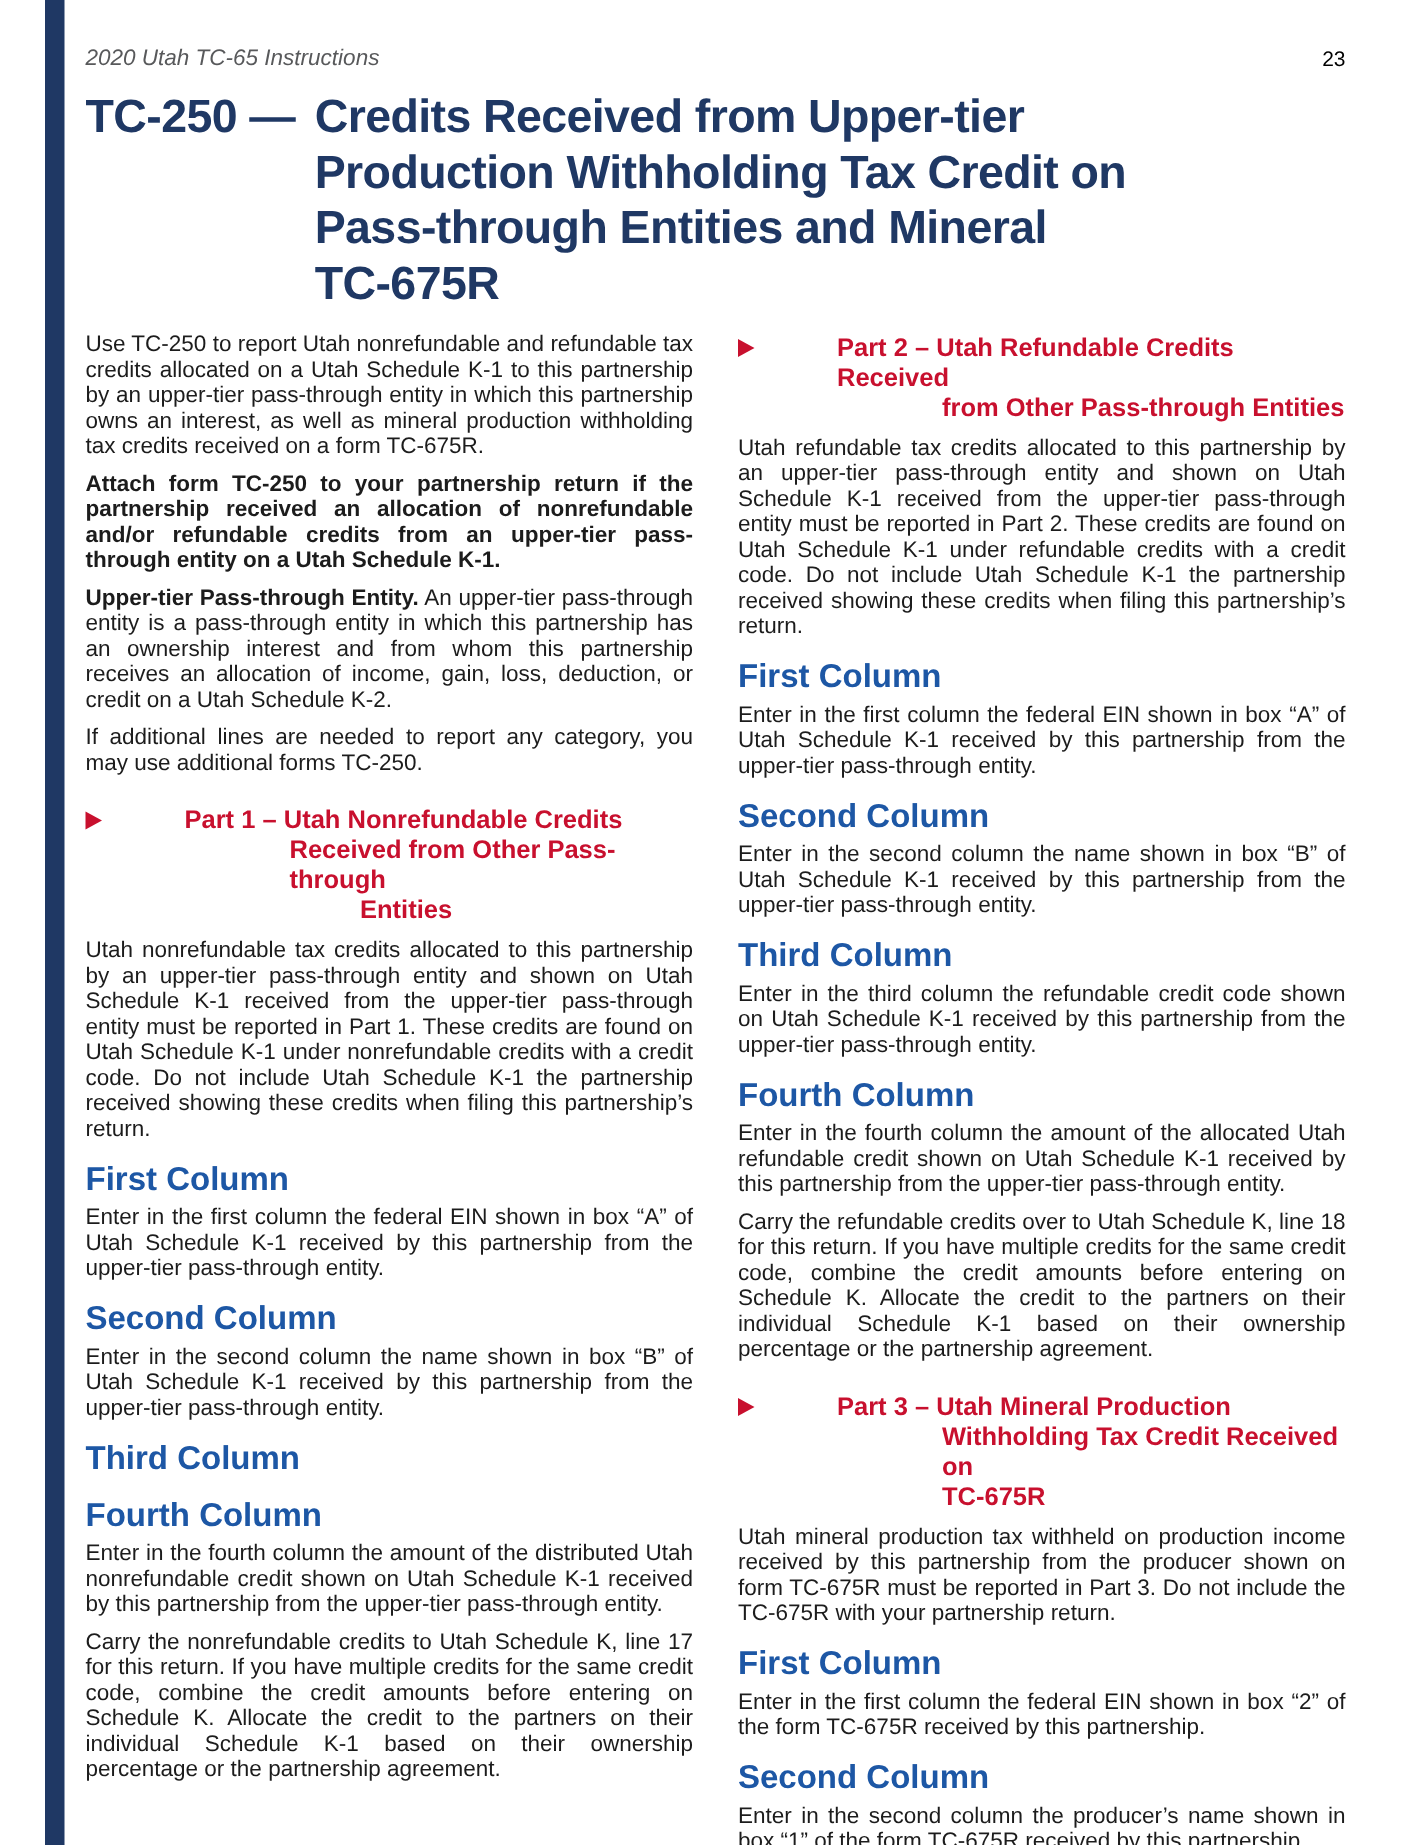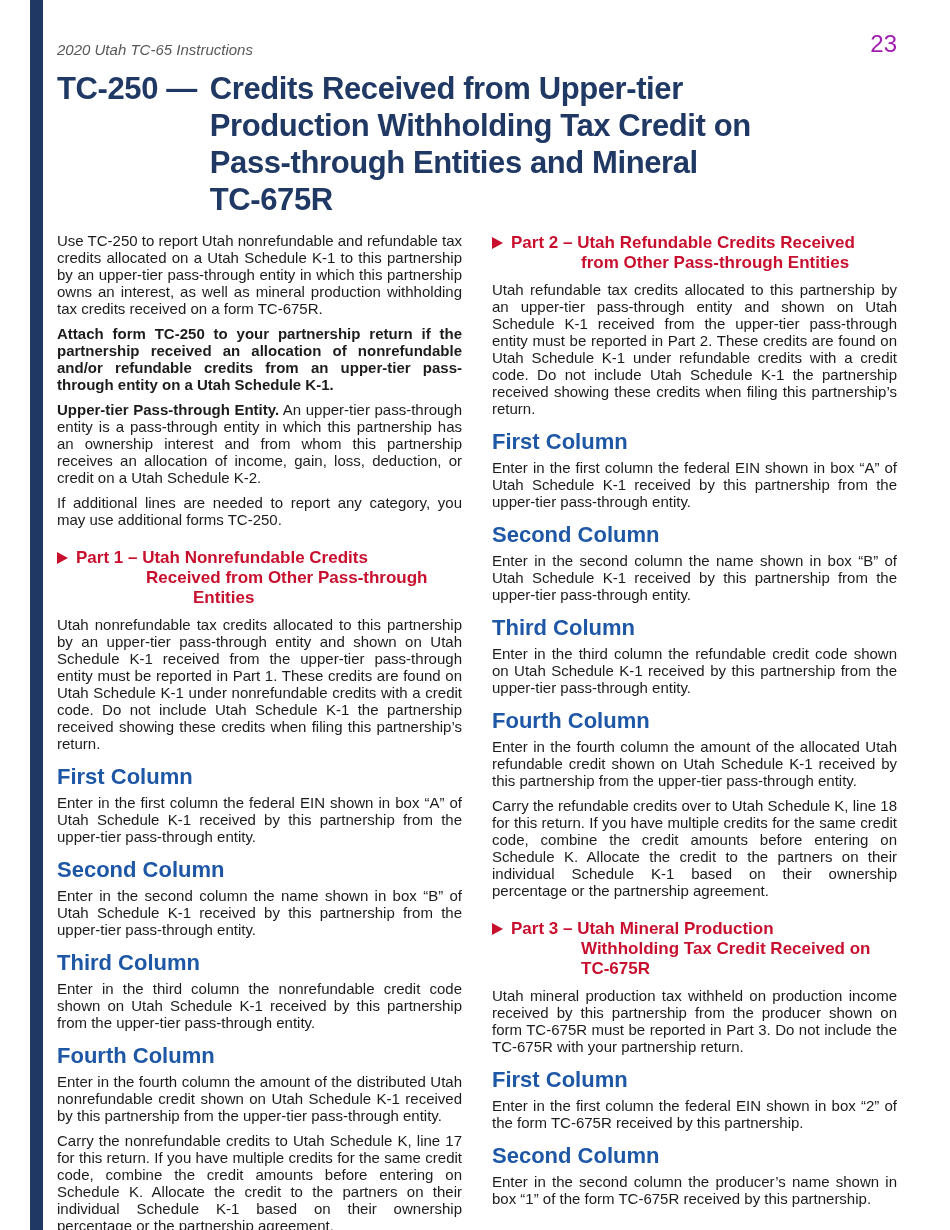--- a/index.html
+++ b/index.html
@@ -16,21 +16,21 @@
     position: absolute; left: 30px; top: 0;
     width: 13px; height: 1230px;
     background: var(--navy, #1f3864);
   }
   .page { position: absolute; left: 57px; top: 12px; width: 840px; }
   .page-header {
     display: flex; justify-content: space-between; align-items: flex-end;
     padding-top: 18px;
   }
   .doc-ref { font-style: italic; font-size: 15px; color: #58595b; }
-  .page-num { font-size: 24px; color: #a21caf; }
+  .page-num { font-size: 14px; color: #000000; }
   .doc-title {
     display: flex; margin-top: 12px;
     color: var(--navy, #1f3864);
     font-weight: bold; font-size: 31px; line-height: 37px;
     letter-spacing: -0.4px;
   }
   .title-prefix { margin-right: 13px; white-space: nowrap; }
   .columns { display: flex; gap: 30px; margin-top: 14px; }
   .col { width: 405px; flex: 0 0 405px; }
   .body {
@@ -42,20 +42,21 @@
   .col-heading {
     color: var(--blue, #1d57a5);
     font-size: 22px; font-weight: bold;
     margin: 12px 0 4px 0;
   }
   .part-heading {
     display: flex;
     color: var(--red, #c8102e);
     font-weight: bold; font-size: 17px; line-height: 20px;
     margin: 20px 0 8px 0;
+    gap: 47px;
   }
   .part-heading.first { margin-top: 1px; }
   .tri-icon {
     flex: 0 0 auto; width: 0; height: 0;
     border-top: 6.5px solid transparent;
     border-bottom: 6.5px solid transparent;
     border-left: 11px solid var(--red, #c8102e);
     margin: 3.5px 8px 0 0;
   }
   .ph-cont { margin-left: 70px; }
@@ -109,21 +110,20 @@
 
       <p class="body">Utah nonrefundable tax credits allocated to this partnership by an upper-tier pass-through entity and shown on Utah Schedule K-1 received from the upper-tier pass-through entity must be reported in Part 1. These credits are found on Utah Schedule K-1 under nonrefundable credits with a credit code. Do not include Utah Schedule K-1 the partnership received showing these credits when filing this partnership’s return.</p>
 
       <h3 class="col-heading">First Column</h3>
       <p class="body">Enter in the first column the federal EIN shown in box “A” of Utah Schedule K-1 received by this partnership from the upper-tier pass-through entity.</p>
 
       <h3 class="col-heading">Second Column</h3>
       <p class="body">Enter in the second column the name shown in box “B” of Utah Schedule K-1 received by this partnership from the upper-tier pass-through entity.</p>
 
       <h3 class="col-heading">Third Column</h3>
-      <p class="body">Enter in the third column the nonrefundable credit code shown on Utah Schedule K-1 received by this partnership from the upper-tier pass-through entity.</p>
 
       <h3 class="col-heading">Fourth Column</h3>
       <p class="body">Enter in the fourth column the amount of the distributed Utah nonrefundable credit shown on Utah Schedule K-1 received by this partnership from the upper-tier pass-through entity.</p>
 
       <p class="body">Carry the nonrefundable credits to Utah Schedule K, line 17 for this return. If you have multiple credits for the same credit code, combine the credit amounts before entering on Schedule K. Allocate the credit to the partners on their individual Schedule K-1 based on their ownership percentage or the partnership agreement.</p>
 
     </div>
 
     <div class="col">
 

